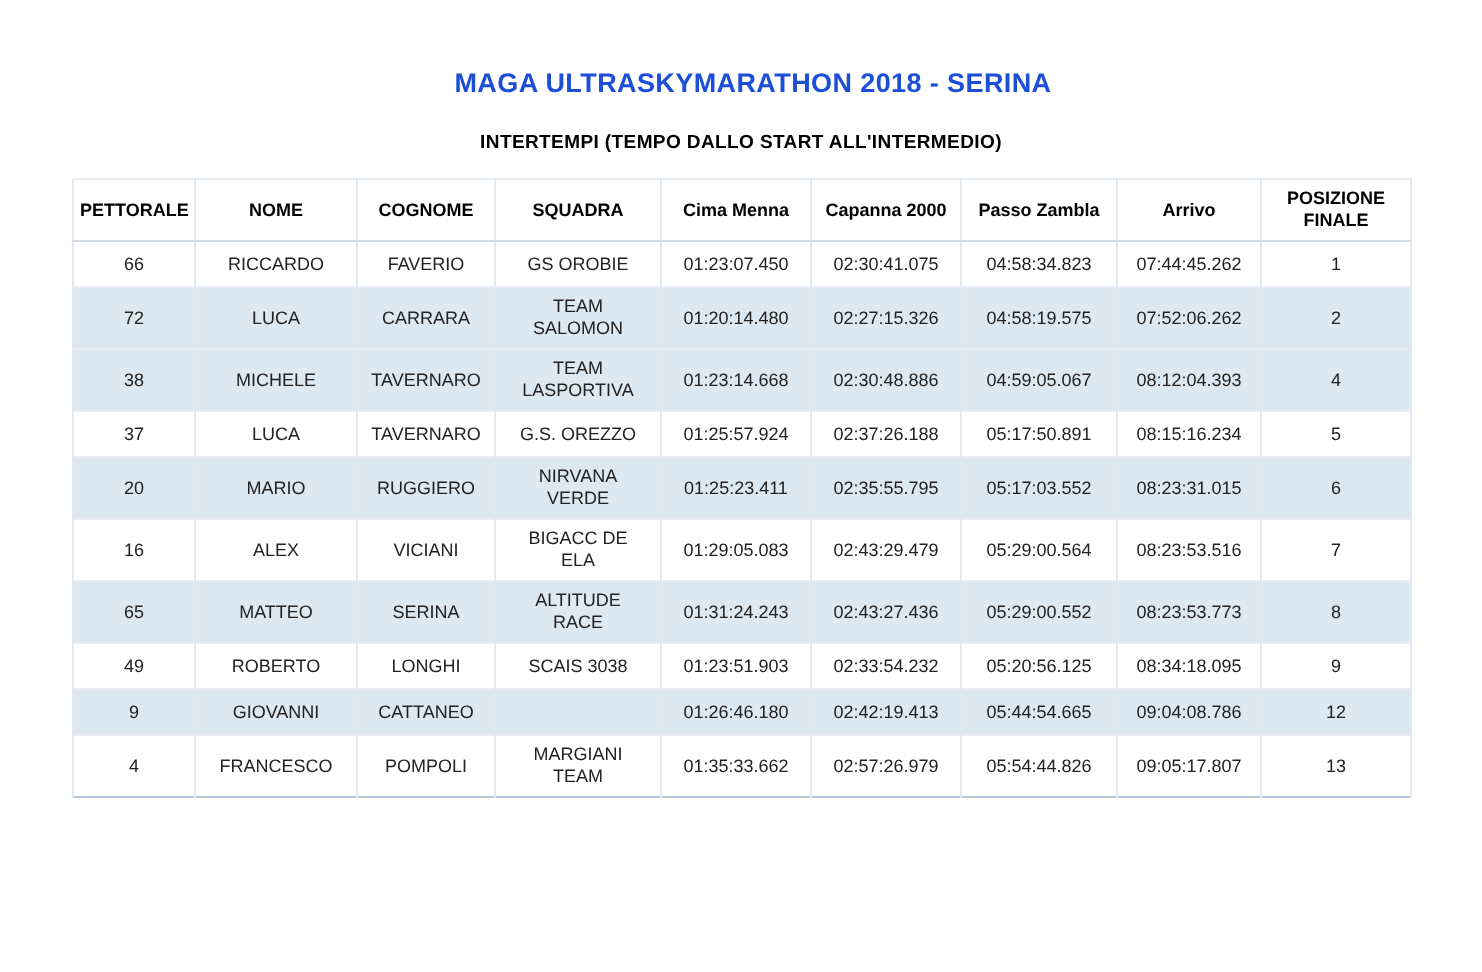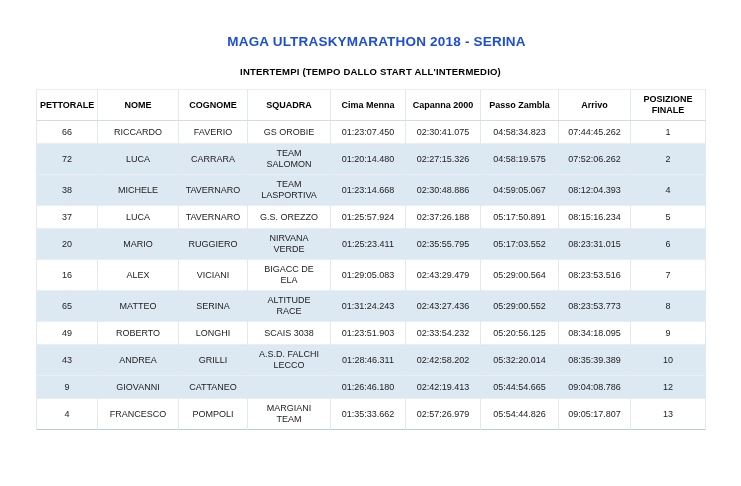--- a/index.html
+++ b/index.html
@@ -193,32 +193,20 @@
           <td>ROBERTO</td>
           <td>LONGHI</td>
           <td>SCAIS 3038</td>
           <td>01:23:51.903</td>
           <td>02:33:54.232</td>
           <td>05:20:56.125</td>
           <td>08:34:18.095</td>
           <td>9</td>
         </tr>
         <tr class="alt">
-          <td>43</td>
-          <td>ANDREA</td>
-          <td>GRILLI</td>
-          <td>A.S.D. FALCHI
-LECCO</td>
-          <td>01:28:46.311</td>
-          <td>02:42:58.202</td>
-          <td>05:32:20.014</td>
-          <td>08:35:39.389</td>
-          <td>10</td>
-        </tr>
-        <tr class="alt">
           <td>9</td>
           <td>GIOVANNI</td>
           <td>CATTANEO</td>
           <td></td>
           <td>01:26:46.180</td>
           <td>02:42:19.413</td>
           <td>05:44:54.665</td>
           <td>09:04:08.786</td>
           <td>12</td>
         </tr>

